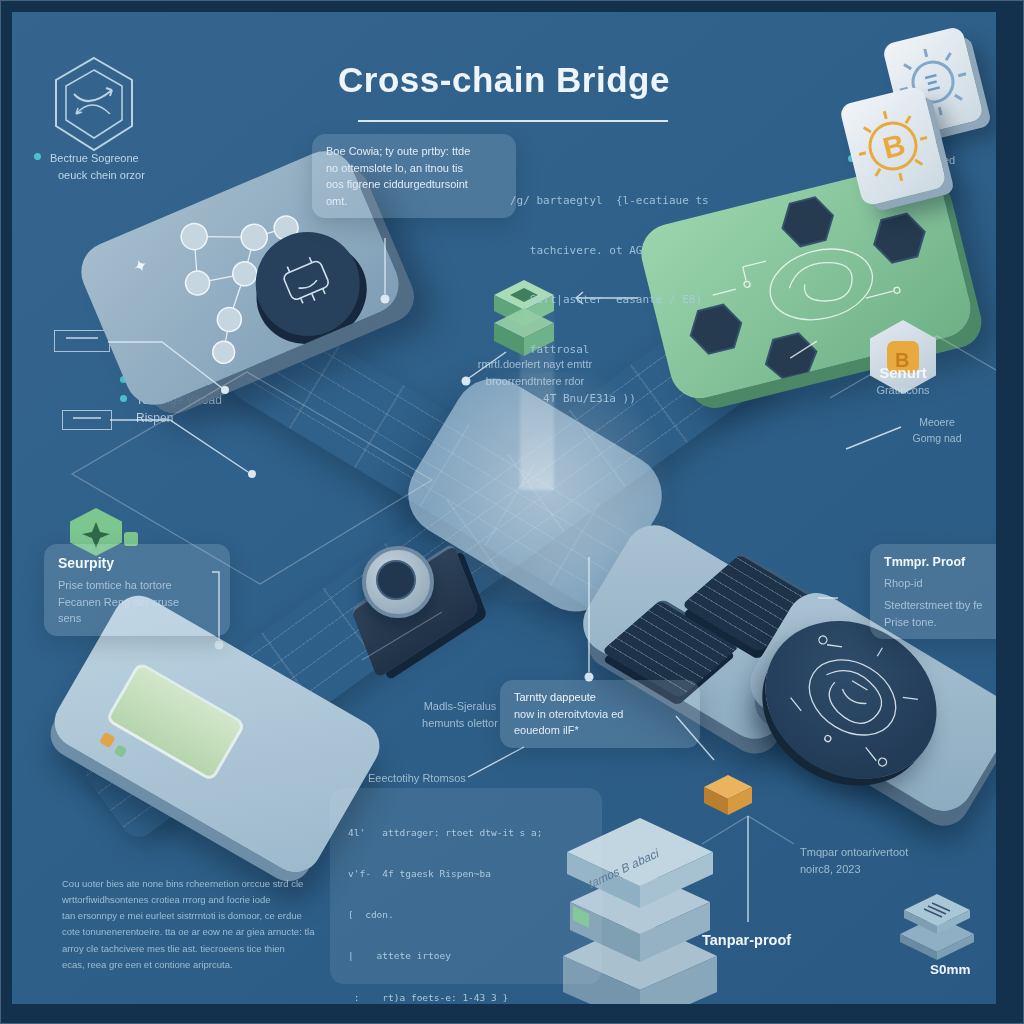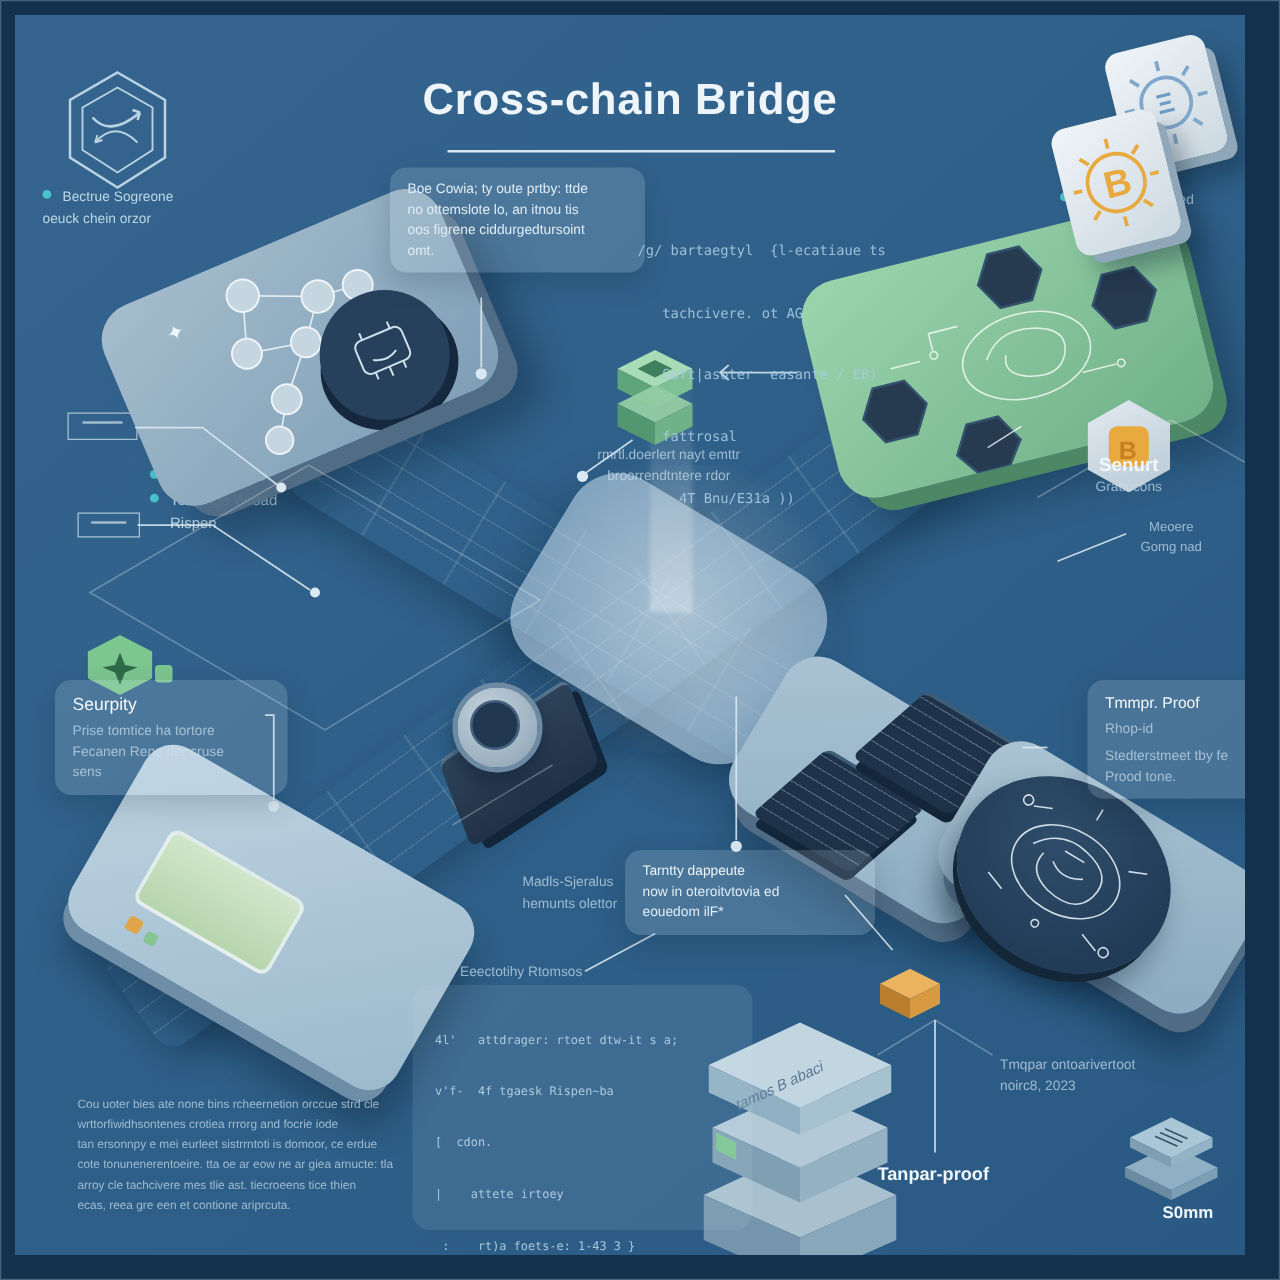--- a/index.html
+++ b/index.html
@@ -8,21 +8,21 @@
     border:12px solid #13304c;border-right-width:28px;border-bottom-width:20px;
     background:linear-gradient(140deg,#35658f 0%,#2f6089 45%,#2a5a83 100%);
     overflow:hidden;outline:1px solid rgba(190,215,235,.3);outline-offset:-1px;}
   .abs{position:absolute;}
   
   .title{left:0;right:0;top:48px;text-align:center;color:#eef5fa;font-size:35px;font-weight:bold;letter-spacing:.5px;}
   .rule{left:346px;top:108px;width:310px;height:2px;background:rgba(236,246,251,.9);}
   .note{color:#bcd6e6;font-size:11px;line-height:1.55;}
   .note .b,.bullet{display:inline-block;width:7px;height:7px;border-radius:50%;background:#49c2cb;margin-right:9px;vertical-align:2px;}
   .panel{background:rgba(214,231,243,.17);border-radius:13px;color:#dfecf4;font-size:11px;line-height:1.5;padding:9px 14px;box-shadow:0 8px 22px rgba(8,25,42,.18);}
-  .panel .t{font-weight:normal;font-size:14px;color:#f3f8fb;margin-bottom:3px;}
+  .panel .t{font-weight:bold;font-size:14px;color:#f3f8fb;margin-bottom:3px;}
   .code{font-family:"DejaVu Sans Mono",monospace;color:rgba(172,204,225,.88);white-space:pre;font-size:11px;line-height:1.5;}
   .code.small{font-size:9.5px;line-height:1.45;color:rgba(184,212,230,.9);}
   .dim{color:rgba(201,222,236,.72);}
   .mini-rect{border:1.5px solid rgba(235,245,250,.65);}
   .mini-rect i{display:block;margin:6px auto 0;width:60%;height:2px;background:rgba(235,245,250,.6);}
   
   .road{border-radius:18px;background:linear-gradient(180deg,rgba(180,205,222,.55),rgba(141,171,193,.48));
     background-image:repeating-linear-gradient(0deg,transparent 0 20px,rgba(255,255,255,.14) 20px 21px),
       repeating-linear-gradient(90deg,transparent 0 74px,rgba(255,255,255,.10) 74px 76px);
     box-shadow:0 12px 26px rgba(8,28,48,.28);}
@@ -209,21 +209,21 @@
   <svg class="abs" width="92" height="100" viewBox="0 0 92 100" style="left:36px;top:42px;">
     <g fill="none" stroke="#b9d3e3" stroke-width="2">
       <path d="M46,4 L84,26 L84,72 L46,96 L8,72 L8,26 Z"></path>
       <path d="M46,16 L74,32 L74,66 L46,84 L18,66 L18,32 Z" stroke-width="1.5"></path>
       <path d="M26,40 Q40,56 64,36 M64,36 L58,34 M64,36 L62,42"></path>
       <path d="M28,60 Q44,42 62,60 M28,60 L34,58 M28,60 L30,54" stroke-width="1.5"></path>
     </g>
   </svg>
   <div class="abs note" style="left:22px;top:138px;">
     <span class="b"></span><span>Bectrue Sogreone</span><br>
-    <span style="margin-left:0;">oeuck chein orzor</span>
+    <span style="margin-left:24px;">oeuck chein orzor</span>
   </div>
 
   <div class="abs tile" style="left:880px;top:22px;width:82px;height:96px;transform:rotate(-14deg);z-index:3;">
     <svg width="82" height="96" viewBox="0 0 82 96">
         <g fill="none" stroke="#7fa8cc" stroke-width="3">
           <circle cx="41" cy="48" r="20"></circle>
           <path d="M41,22 V14 M41,74 V82 M15,48 H7 M67,48 H75 M23,30 L17,24 M59,30 L65,24 M23,66 L17,72 M59,66 L65,72"></path>
         </g>
         <text x="33" y="56" font-size="22" fill="#6f9cc4" font-weight="bold">Ξ</text>
       </svg>
@@ -298,24 +298,24 @@
   <div class="abs note dim" style="left:880px;top:402px;width:90px;text-align:center;font-size:10.5px;z-index:7;">
     <span>Meoere</span><br>
     <span>Gomg nad</span>
   </div>
 
   <div class="abs panel" style="left:826px;top:532px;width:140px;z-index:7;margin-left:32px;">
     <div class="t" style="font-size:12.5px;">Tmmpr. Proof</div>
     <div class="dim">Rhop-id</div>
     <div style="height:6px;"></div>
     <div class="dim">Stedterstmeet tby fe</div>
-    <div class="dim">Prood tone.</div>
-  </div>
-
-  <div class="abs note dim" style="left:406px;top:686px;width:120px;z-index:7;">
+    <div class="dim">Prise tone.</div>
+  </div>
+
+  <div class="abs note dim" style="left:388px;top:686px;width:120px;text-align:center;z-index:7;">
     <span>Madls-Sjeralus</span><br>
     <span>hemunts olettor</span>
   </div>
   <div class="abs panel" style="left:488px;top:668px;width:172px;z-index:7;">
     <div style="color:#eef5fa;">Tarntty dappeute</div>
     <div>now in oteroitvtovia ed</div>
     <div>eouedom ilF*</div>
   </div>
   <div class="abs note dim" style="left:356px;top:758px;z-index:7;">Eeectotihy Rtomsos</div>
 

